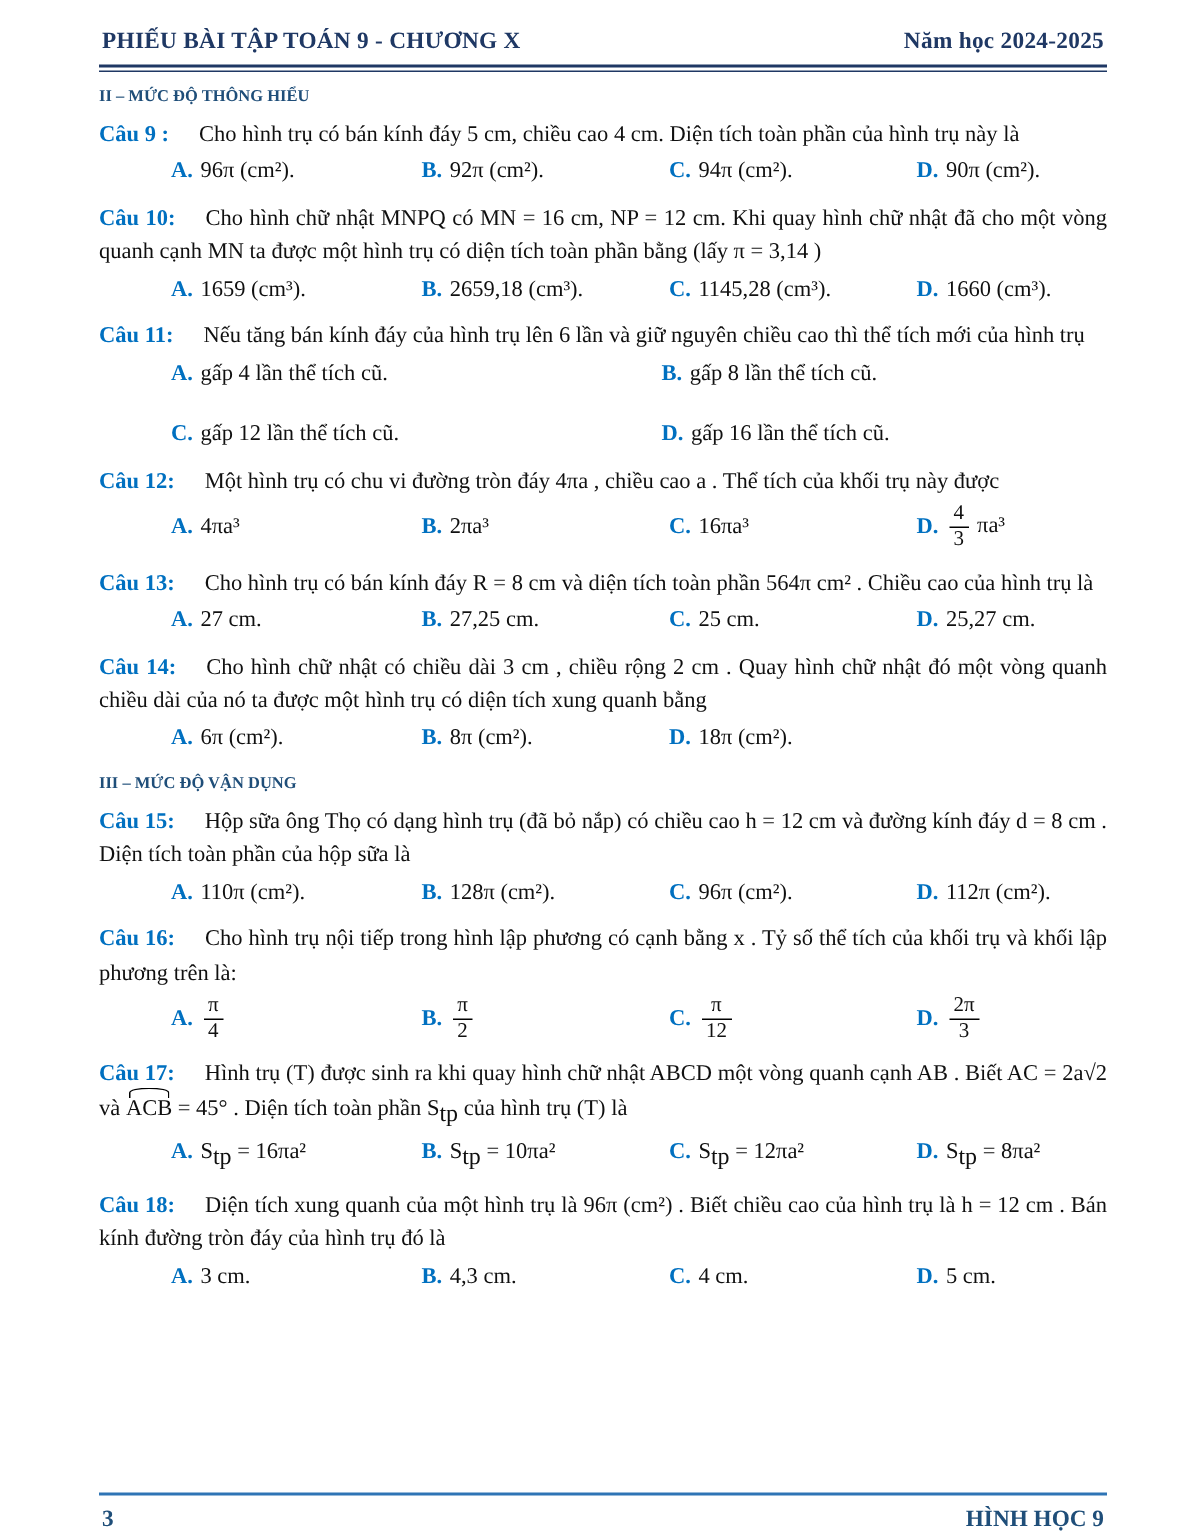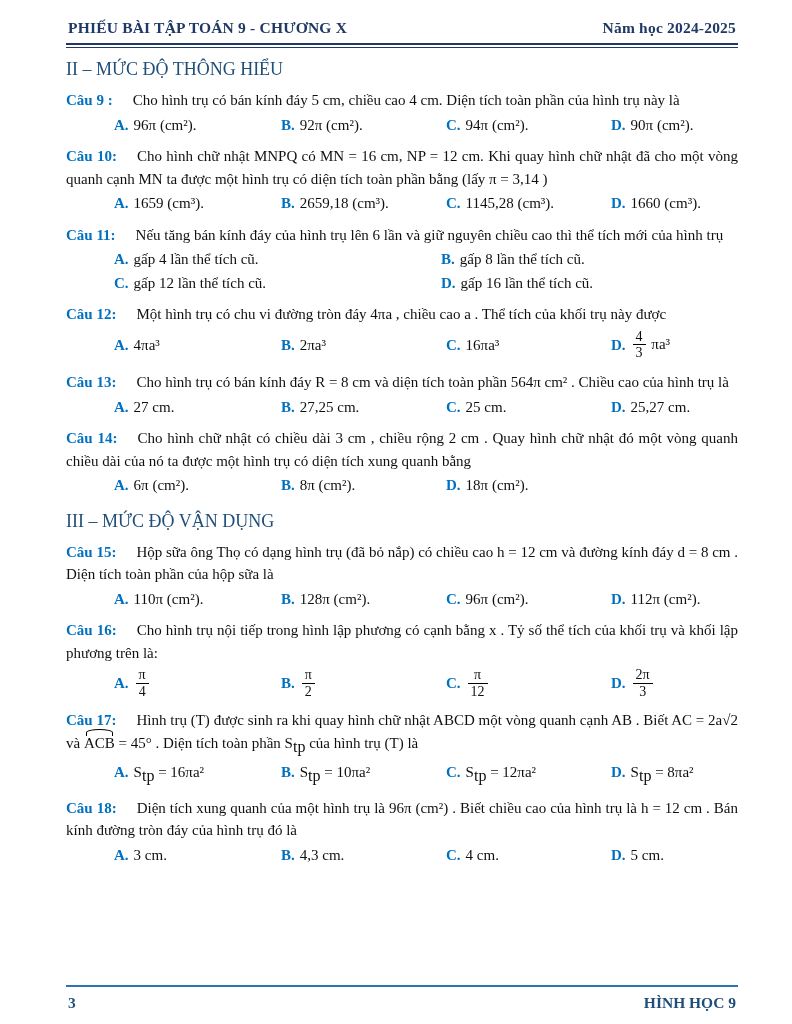--- a/index.html
+++ b/index.html
@@ -6,35 +6,35 @@
     --navy:#1F3864;
     --section:#1F4E79;
     --accent:#0070C0;
     --footline:#2E74B5;
     --text:#101010;
   }
   *{box-sizing:border-box;margin:0;padding:0}
   body{background:#e8e8e8;font-family:"Liberation Serif",serif;color:var(--text)}
   .page{
     width:792px;height:1024px;background:#fff;margin:0 auto;
-    padding:14px 54px 10px 66px;display:flex;flex-direction:column;
+    padding:14px 54px 0 66px;display:flex;flex-direction:column;
     overflow:hidden;font-size:15px;line-height:1.5;
   }
   
   .header{display:flex;justify-content:space-between;align-items:baseline;padding:2px 2px 4px 2px}
   .header b{font-size:15.5px;color:var(--navy);letter-spacing:.2px}
   .rule{height:5px;border-top:2.5px solid var(--navy);border-bottom:1.2px solid var(--navy);margin-bottom:6px}
   
-  .sec{color:var(--section);font-weight:normal;margin:2px 0 6px 0;font-size:18px}
+  .sec{color:var(--section);font-weight:bold;margin:2px 0 6px 0;font-size:11px}
   
   .q{margin-bottom:7px}
   .qt{text-align:justify}
   .ql{color:var(--accent);font-weight:bold;margin-right:20px}
   .opts{display:grid;grid-template-columns:167px 165px 165px 1fr;padding-left:48px;margin:2px 0 2px 0}
-  .opts.two{grid-template-columns:327px 1fr;row-gap:1px}
+  .opts.two{grid-template-columns:327px 1fr;row-gap:18px}
   .opt{white-space:nowrap}
   .ol{color:var(--accent);font-weight:bold;margin-right:5px}
   .ov{color:var(--text)}
   
   .frac{display:inline-flex;flex-direction:column;text-align:center;vertical-align:middle;line-height:1.12;font-size:14px;margin:1px 2px}
   .frac > span{display:block;padding:0 3px}
   .frac > span:first-child{border-bottom:1px solid #000}
   sub{font-size:16px}
   .hat{position:relative;display:inline-block}
   .hat::before{content:"";position:absolute;left:6%;right:6%;top:-3px;height:6px;

